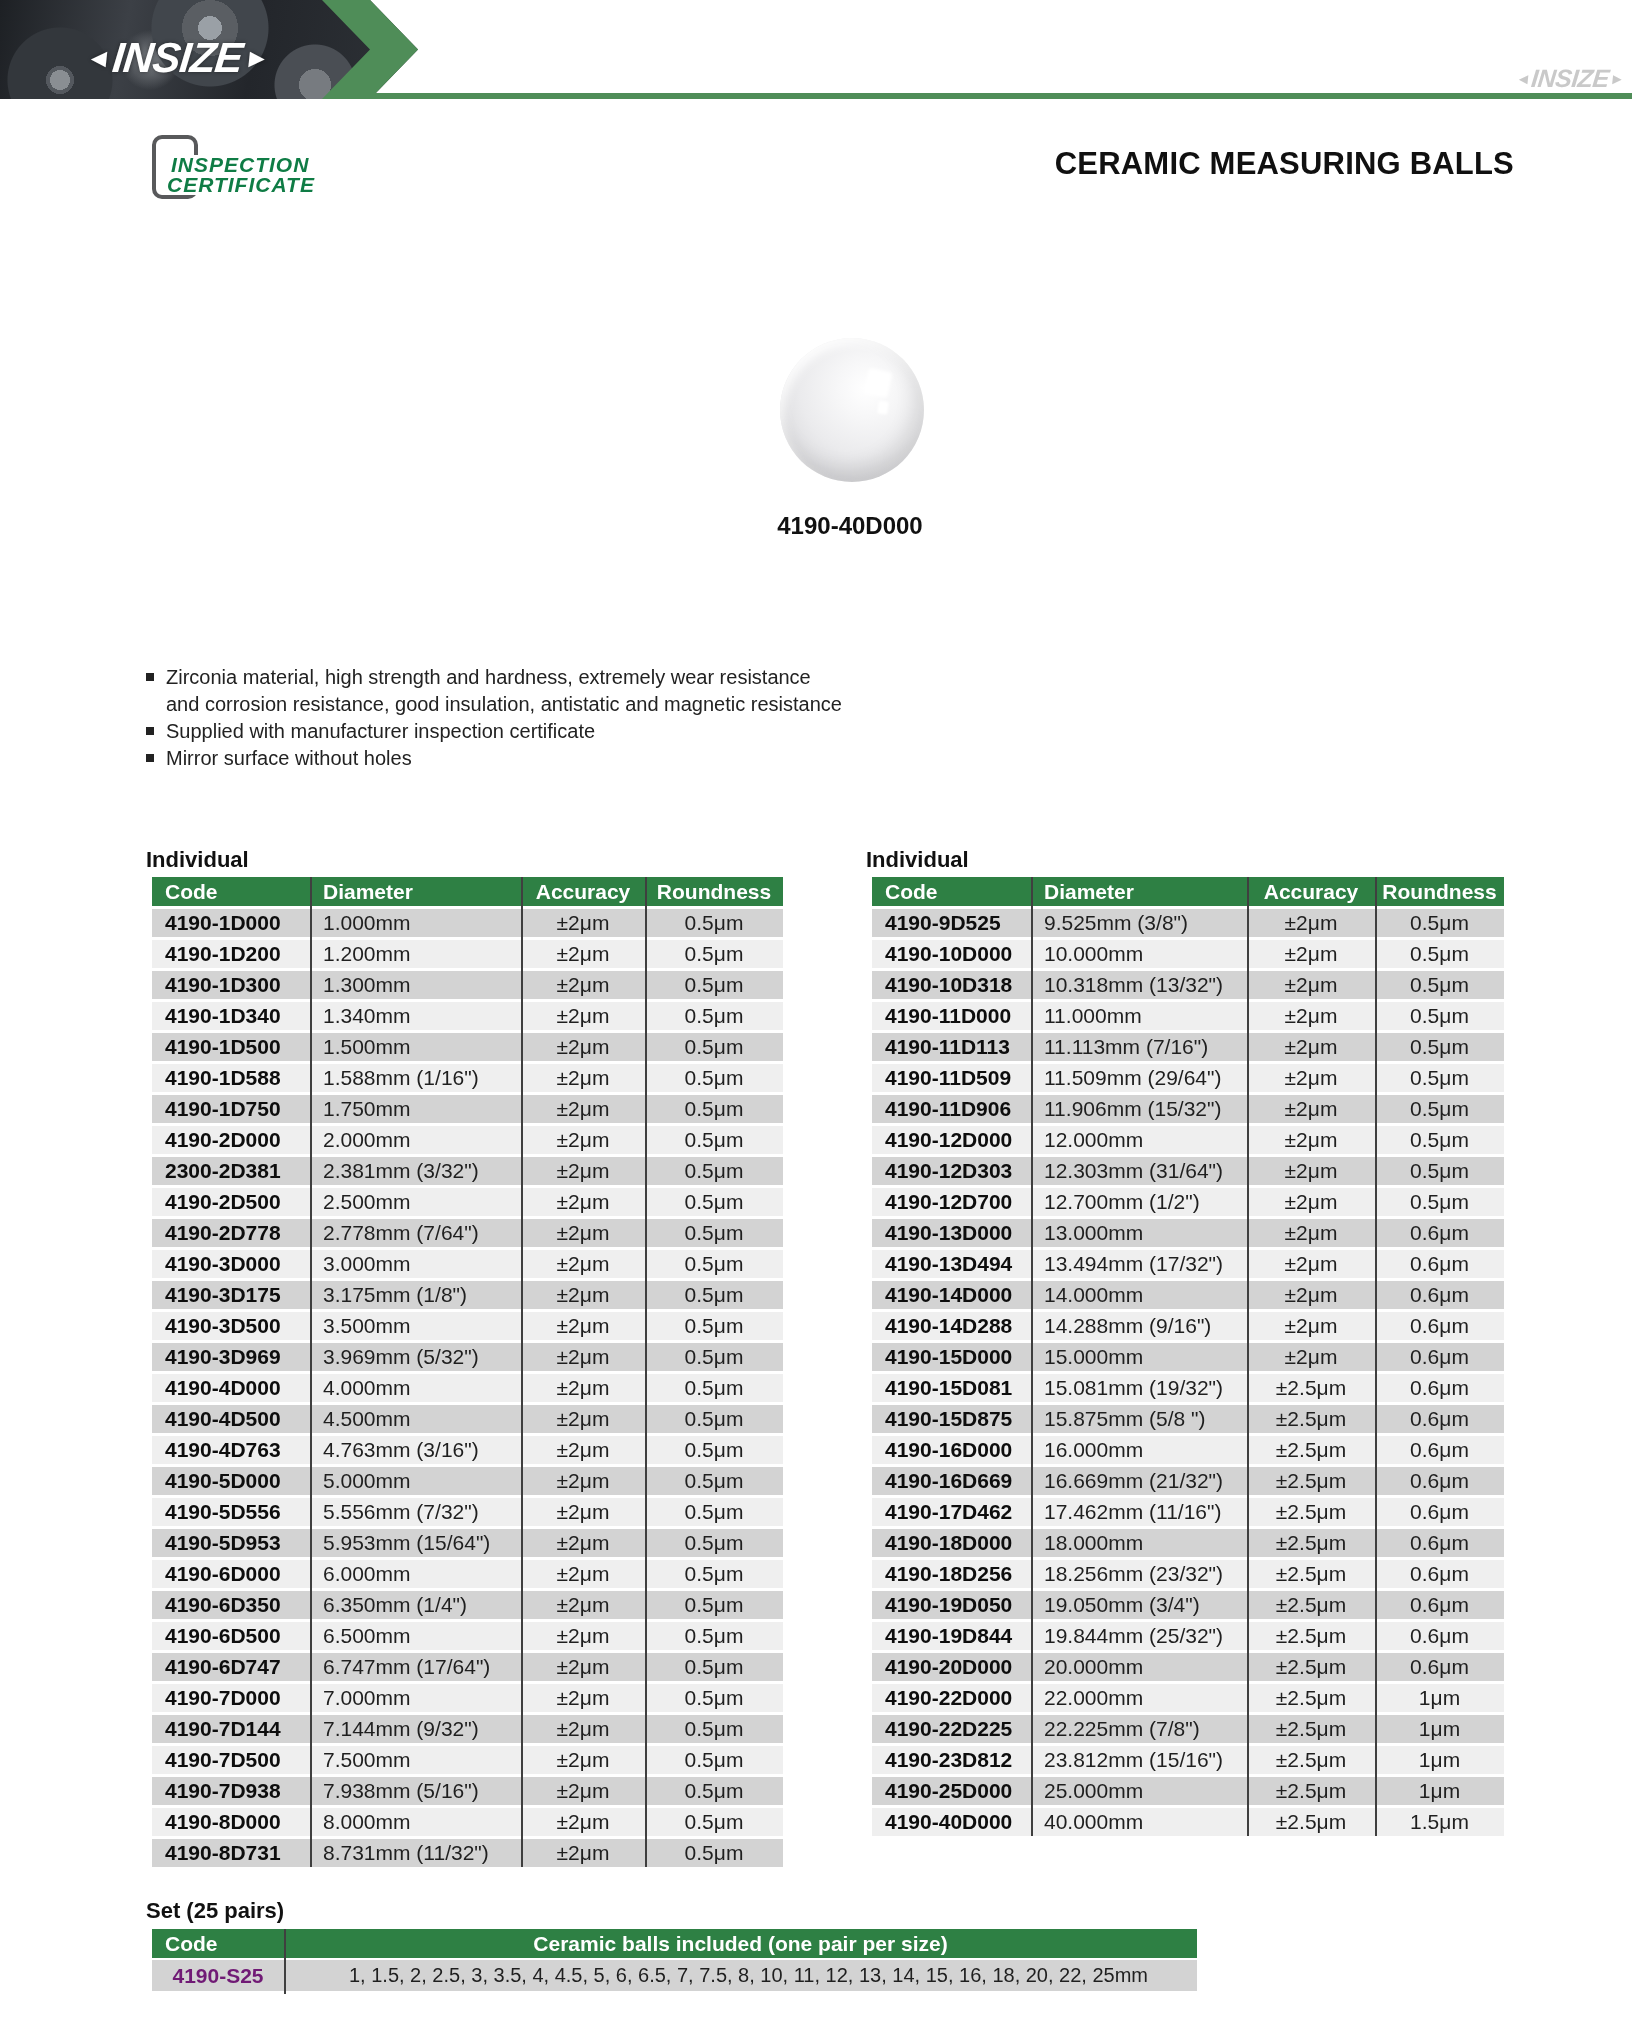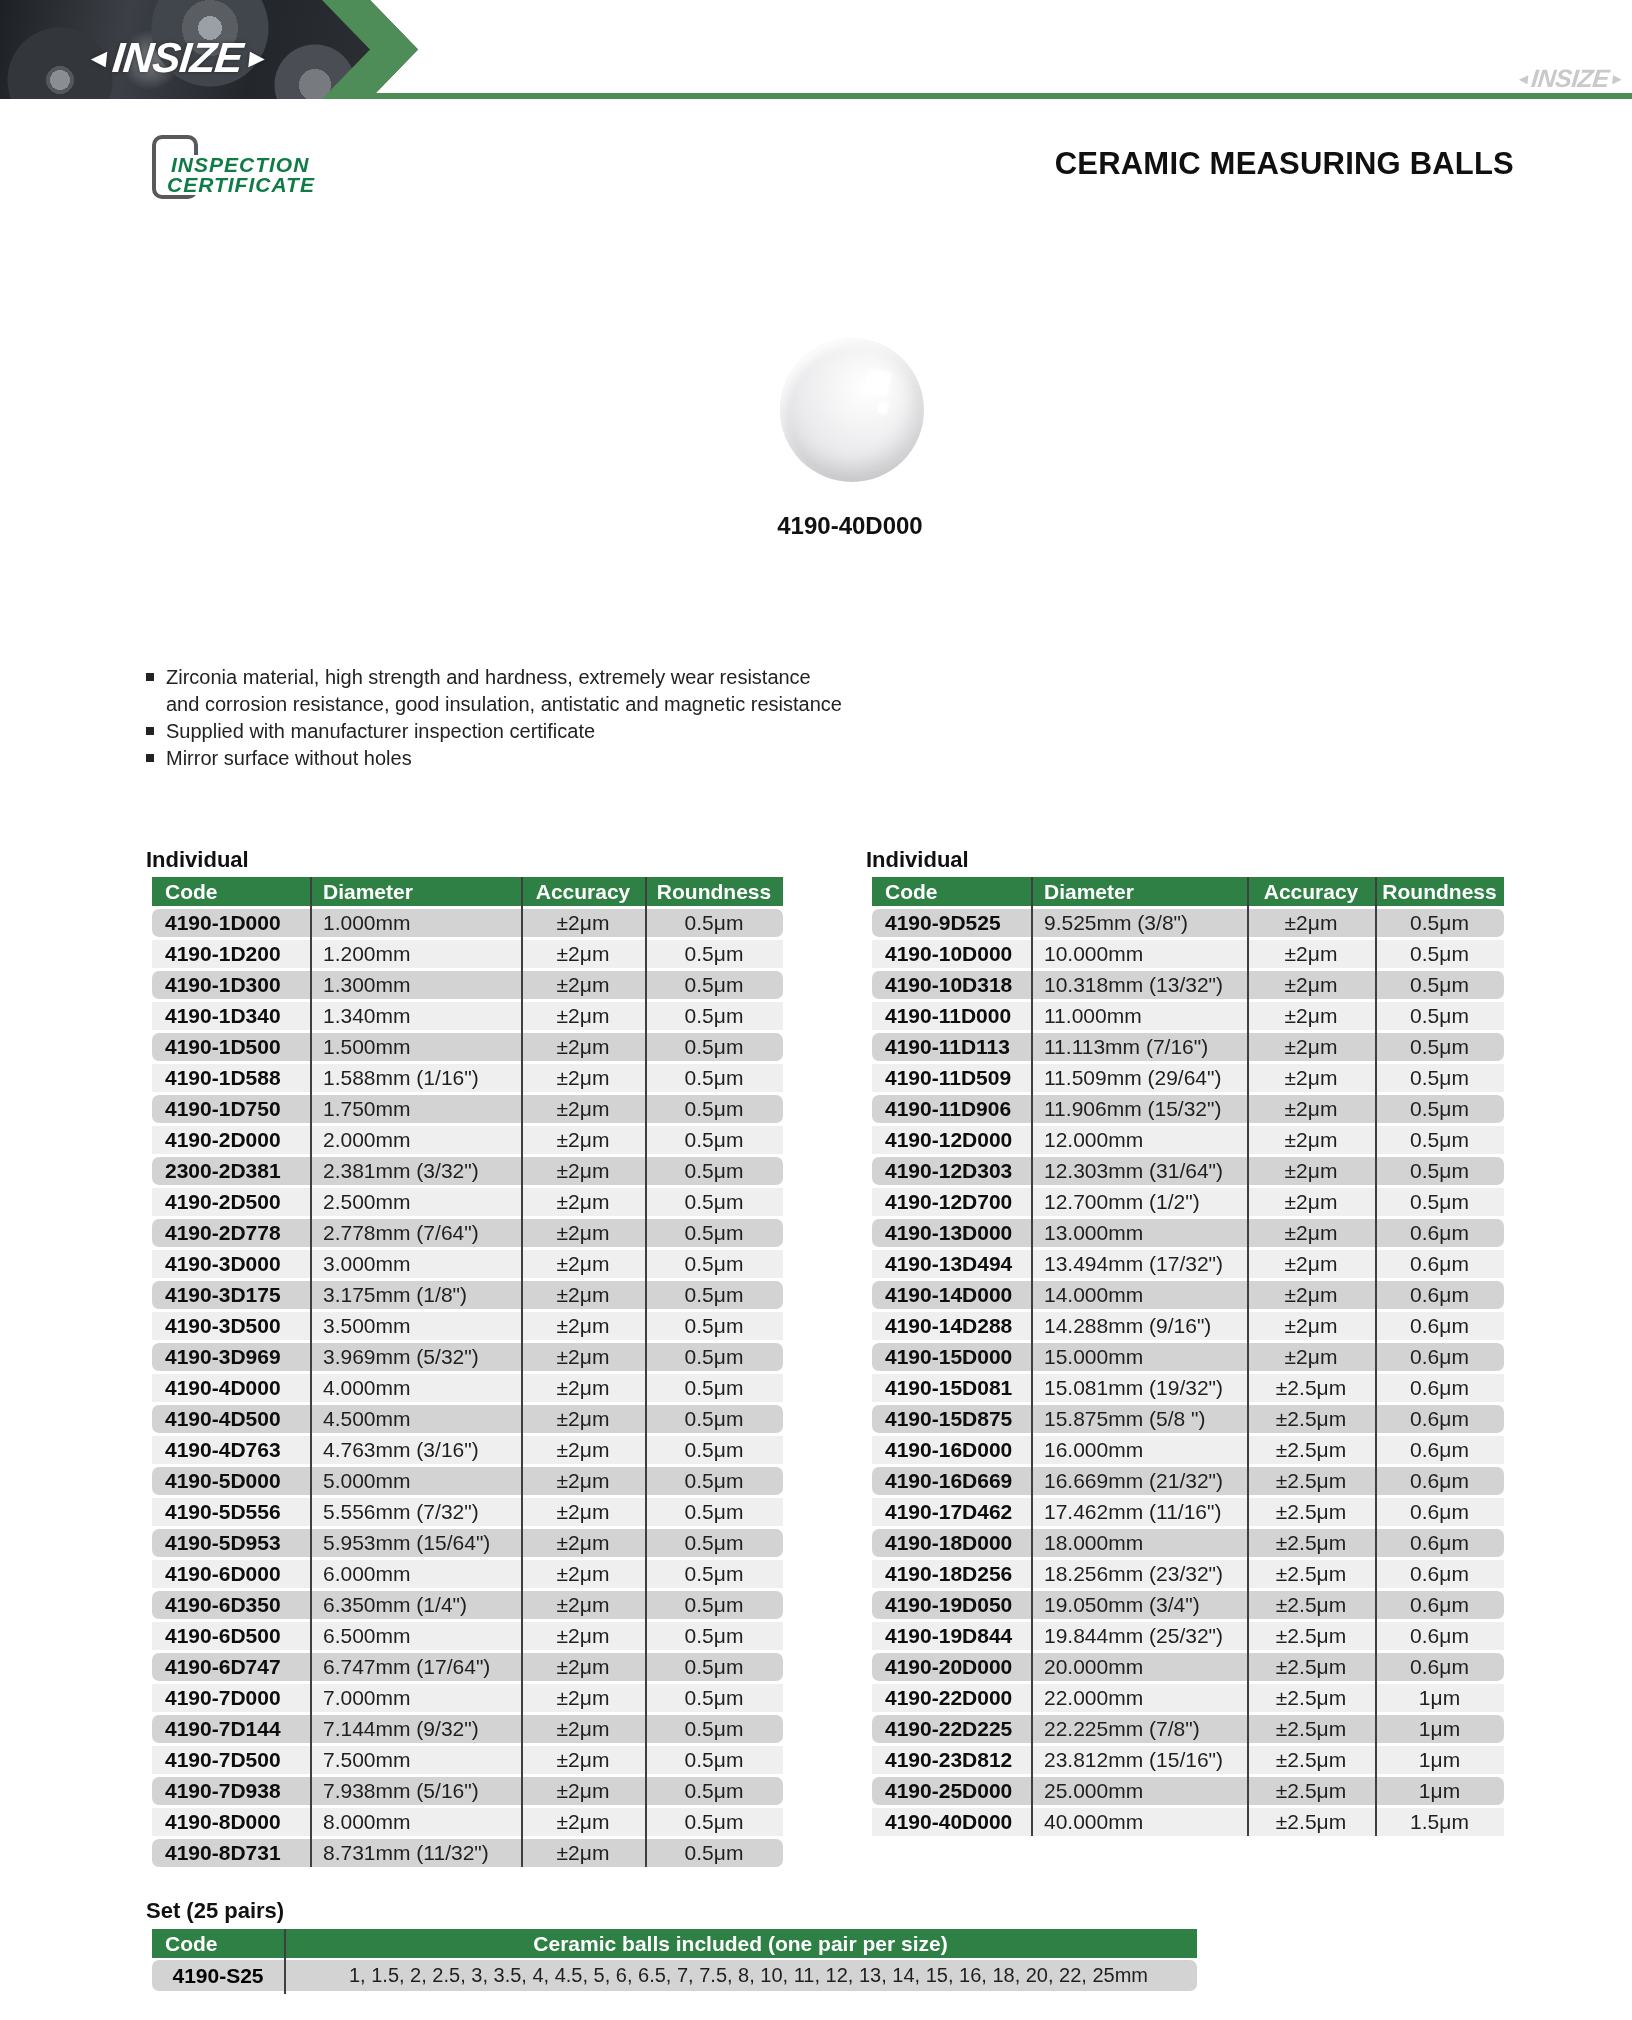--- a/index.html
+++ b/index.html
@@ -83,40 +83,40 @@
   .tbl-left  { left:152px; top:877px; width:631px; }
   .tbl-right { left:872px; top:877px; width:632px; }
   .tbl-set   { left:152px; top:1929px; width:1045px; }
 
   .thead {
     display:flex; height:29px; line-height:29px; margin-bottom:3px;
     background: var(--table_green, #2e8044); color:#fff; font-weight:bold;
   }
   .trow { display:flex; height:28px; line-height:28px; margin-top:3px; color:#1f1f1f; }
   .trow:first-child { margin-top:0; }
-  .trow.odd  { background: var(--row_dark, #d3d3d3); border-radius: 7px; }
+  .trow.odd  { background: var(--row_dark, #d3d3d3); }
   .trow.even { background: var(--row_light, #efefef); }
 
   .tcell { box-sizing:border-box; overflow:hidden; white-space:nowrap; }
   .c0 { width:158px; padding-left:13px; }
   .c1 { width:211px; padding-left:13px; }
   .c2 { width:124px; text-align:center; }
   .c3 { flex:1; text-align:center; }
   .trow .c0 { font-weight:bold; color:#0d0d0d; }
 
   .tbl-right .c0 { width:159px; }
   .tbl-right .c1 { width:216px; }
   .tbl-right .c2 { width:128px; }
 
   .tbl-set .thead { margin-bottom:2px; }
   .tbl-set .trow { height:31px; line-height:31px; }
   .tbl-set .trow.odd, .tbl-set .trow.even { background: var(--row_dark, #d3d3d3); }
   .s0 { width:132px; padding-left:13px; }
   .s1 { flex:1; text-align:center; }
-  .tbl-set .trow .s0 { font-weight:bold; text-align:center; padding-left:0; color:#000000; }
+  .tbl-set .trow .s0 { font-weight:bold; text-align:center; padding-left:0; color:#701a75; }
   .tbl-set .trow .s1 { font-size:20px;margin-left:16px; }
 
   .vline { position:absolute; top:0; width:2px; background: var(--line_dark, #3f3f3f); }
   .tbl-left  .vline { height:990px; }
   .tbl-left  .v1 { left:158px; } .tbl-left .v2 { left:369px; } .tbl-left .v3 { left:493px; }
   .tbl-right .vline { height:959px; }
   .tbl-right .v1 { left:159px; } .tbl-right .v2 { left:375px; } .tbl-right .v3 { left:503px; }
   .tbl-set   .vline { height:65px; }
   .tbl-set   .sv1 { left:132px; }
 </style>

